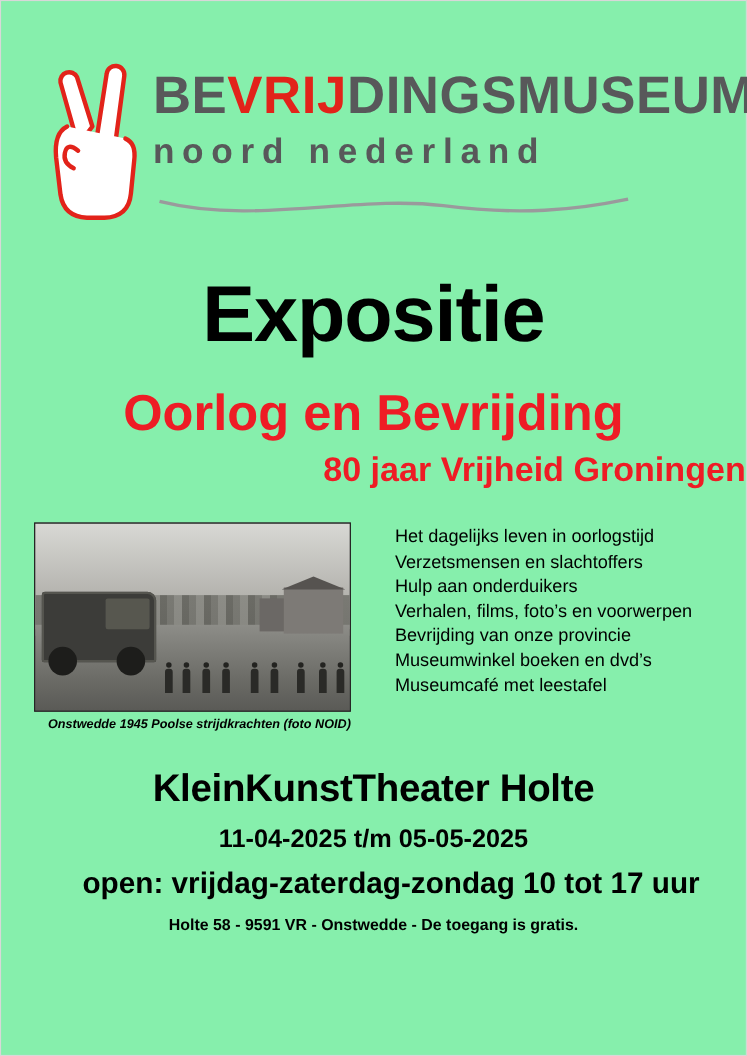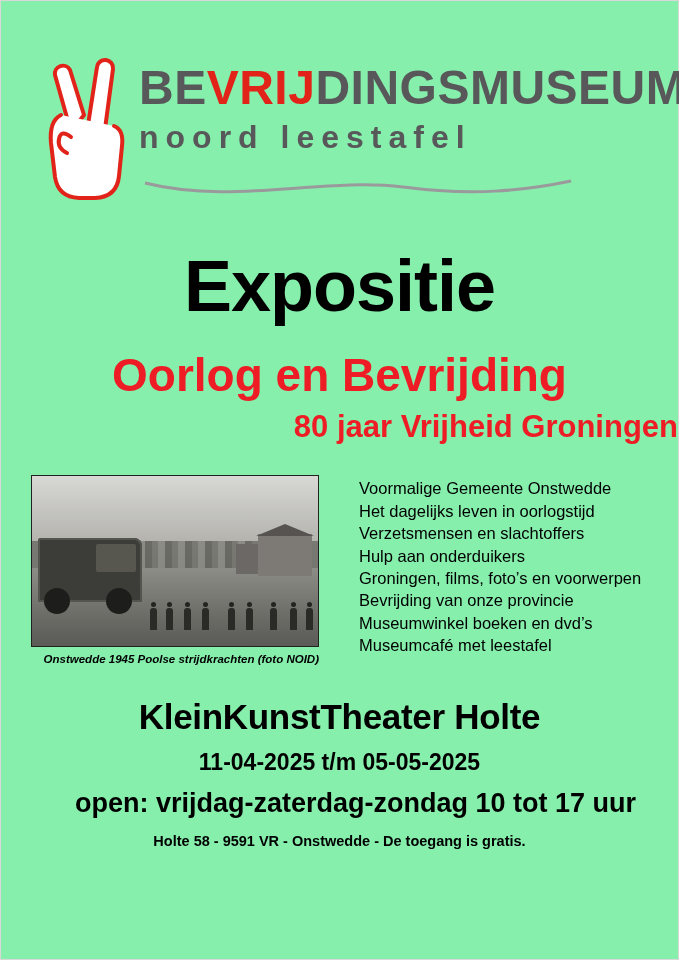--- a/index.html
+++ b/index.html
@@ -264,21 +264,21 @@
       <g fill="#ffffff" stroke="#e2231a" stroke-width="4" stroke-linejoin="round" stroke-linecap="round">
         <path d="M30 95 L14 38 a8 8 0 0 1 15 -5 L43 78 Z"></path>
         <path d="M47 88 L56 30 a8 8 0 0 1 16 2 L64 92 Z"></path>
         <path d="M20 78 q-12 6 -10 28 l4 34 q3 20 24 21 l16 0 q22 -1 24 -22 l3 -30 q2 -16 -8 -20"></path>
         <path d="M30 100 q-10 -8 -12 2 q-2 9 8 14"></path>
       </g>
     </svg>
 
     <div class="logo-text-wrap">
       <div class="logo-line1"><span>BE</span><span class="red">VRIJ</span><span>DINGSMUSEUM</span></div>
-      <div class="logo-line2">noord leestafel</div>
+      <div class="logo-line2">noord nederland</div>
     </div>
 
     <svg class="logo-swoosh" viewBox="0 0 430 26">
       <path d="M2 8 C 90 30, 180 2, 260 12 C 330 21, 380 16, 428 6" fill="none" stroke="#9a9a9c" stroke-width="3"></path>
     </svg>
   </div>
 
   <div class="title-main">Expositie</div>
   <div class="title-sub">Oorlog en Bevrijding</div>
   <div class="title-sub2">80 jaar Vrijheid Groningen</div>
@@ -299,25 +299,24 @@
         <div class="soldier s6"></div>
         <div class="soldier s7"></div>
         <div class="soldier s8"></div>
         <div class="soldier s9"></div>
       </div>
       <div class="photo-caption">Onstwedde 1945 Poolse strijdkrachten (foto NOID)</div>
     </div>
 
     <div class="list-col">
       <ul>
-        <li>Voormalige Gemeente Onstwedde</li>
         <li>Het dagelijks leven in oorlogstijd</li>
         <li>Verzetsmensen en slachtoffers</li>
         <li>Hulp aan onderduikers</li>
-        <li>Groningen, films, foto’s en voorwerpen</li>
+        <li>Verhalen, films, foto’s en voorwerpen</li>
         <li>Bevrijding van onze provincie</li>
         <li>Museumwinkel boeken en dvd’s</li>
         <li>Museumcafé met leestafel</li>
       </ul>
     </div>
   </div>
 
   <div class="footer">
     <div class="venue">KleinKunstTheater Holte</div>
     <div class="dates">11-04-2025  t/m  05-05-2025</div>

